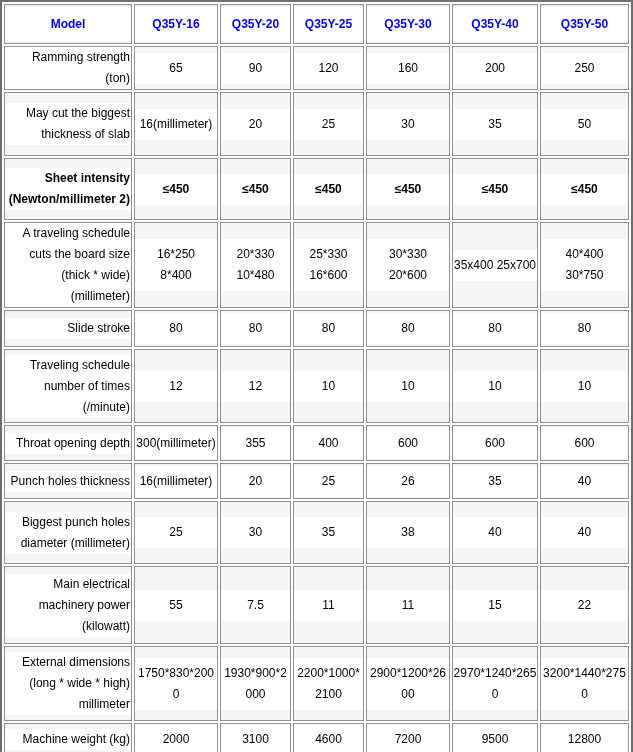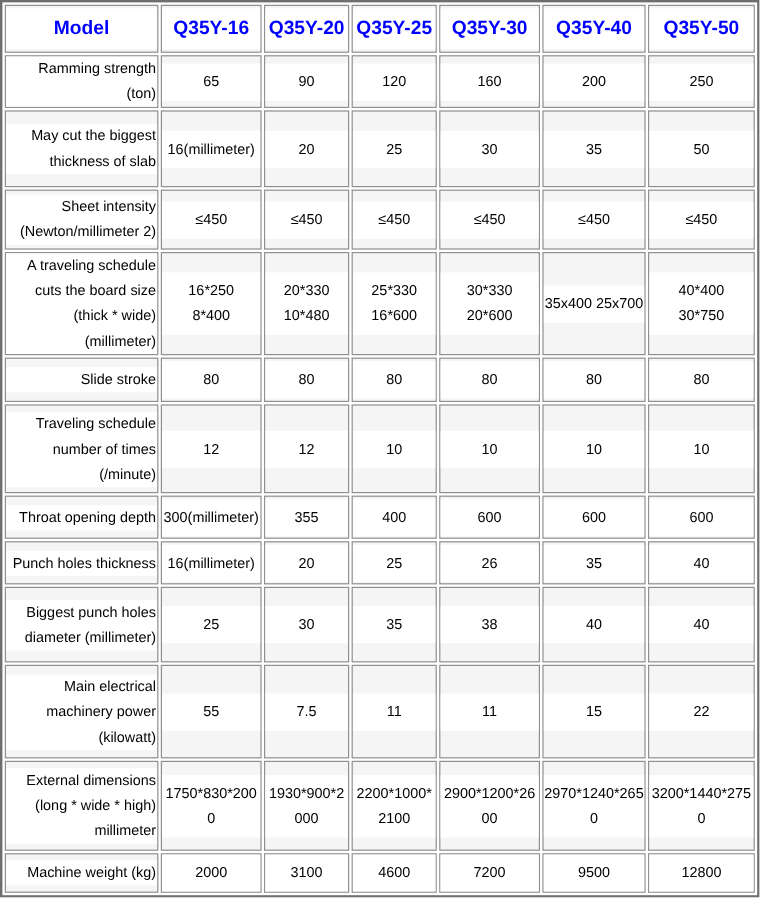--- a/index.html
+++ b/index.html
@@ -32,21 +32,21 @@
   td.value .inner{padding:5px 0;}
   td.headcell .inner{padding:5px 0;}
   .line{
     line-height:21px;
     font-size:12px;
     color:var(--body-text);
     word-break:break-all;
   }
   td.label .line{word-break:normal; padding:0 1px;text-align:right;}
   td.headcell .line{
-    font-size:16px;
+    font-size:12px;
     font-weight:bold;
     color:var(--header-text);
     line-height:24px;
     word-break:normal;
   }
 </style>
 </head>
 <body>
 
 <table>
@@ -164,21 +164,21 @@
           <div class="inner">
             <div class="line">35</div>
           </div>
         </td>
         <td class="value">
           <div class="inner">
             <div class="line">50</div>
           </div>
         </td>
       </tr>
-      <tr style="height: 50px;">
+      <tr style="height: 62px; font-weight: bold;">
         <td class="label">
           <div class="inner">
             <div class="line">Sheet intensity (Newton/millimeter 2)</div>
           </div>
         </td>
         <td class="value">
           <div class="inner">
             <div class="line">≤450</div>
           </div>
         </td>

